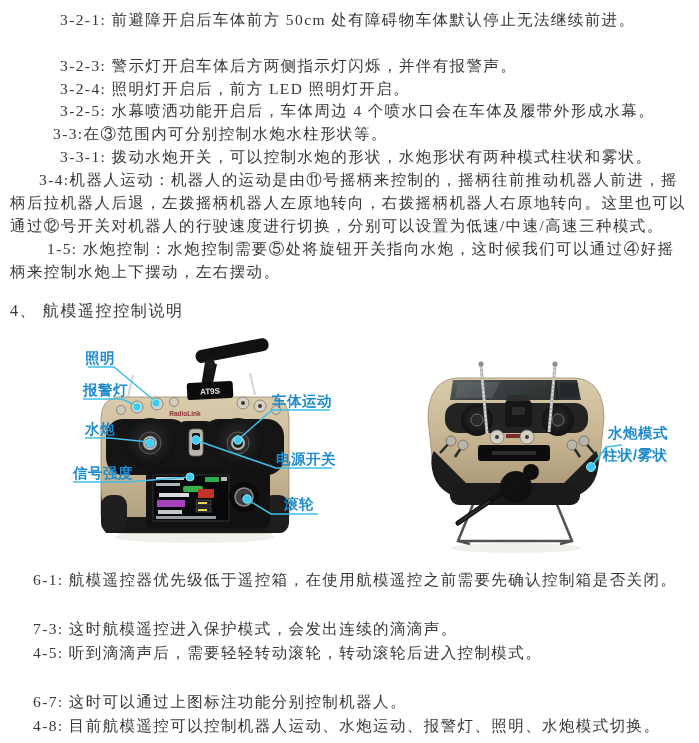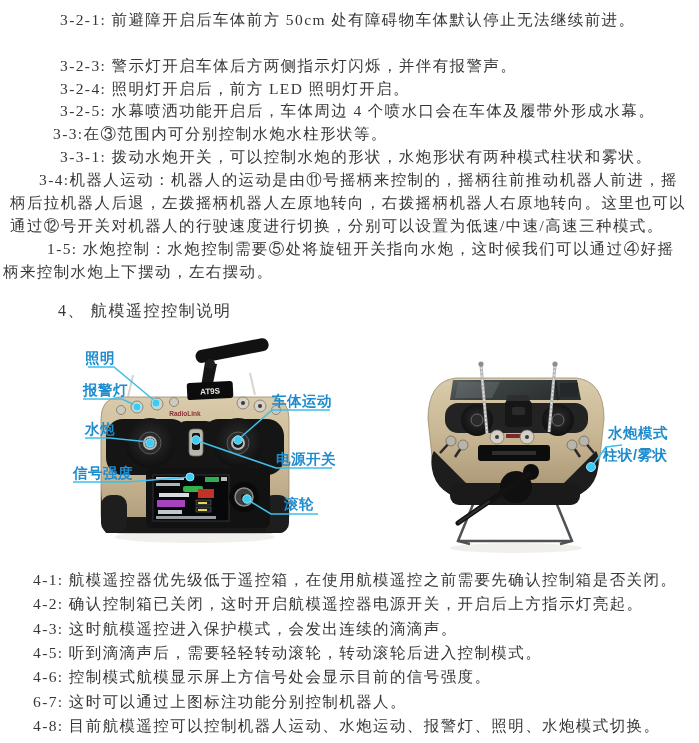--- a/index.html
+++ b/index.html
@@ -8,21 +8,21 @@
     font-family:"Liberation Serif","DejaVu Serif",serif;
     overflow:hidden;
   }
   .page{position:absolute;inset:0;width:699px;height:743px;text-decoration:underline;}
   .ln{
     position:absolute;
     font-size:15.5px;line-height:20px;color:#373737;
     letter-spacing:1.4px;white-space:nowrap;
   }
   .heading{
-    position:absolute;font-size:16px;color:#373737;letter-spacing:1.6px;white-space:nowrap;margin-left:48px;
+    position:absolute;font-size:16px;color:#373737;letter-spacing:1.6px;white-space:nowrap;
   }
   .fig{position:absolute;left:0;top:337px;width:699px;height:225px;}
   .callout-text{
     font-family:"Liberation Sans","DejaVu Sans",sans-serif;
     font-weight:bold;fill:#1e8bcd;font-size:14.5px;letter-spacing:0.5px;
   }
   .brand-small{font-family:"Liberation Sans",sans-serif;font-weight:bold;}
 </style>
 </head>
 <body>
@@ -32,21 +32,21 @@
   <div class="ln" style="left:60px;top:10px">3-2-1: 前避障开启后车体前方 50cm 处有障碍物车体默认停止无法继续前进。</div>
   <div class="ln" style="left:60px;top:56px">3-2-3: 警示灯开启车体后方两侧指示灯闪烁，并伴有报警声。</div>
   <div class="ln" style="left:60px;top:79px">3-2-4: 照明灯开启后，前方 LED 照明灯开启。</div>
   <div class="ln" style="left:60px;top:101px">3-2-5: 水幕喷洒功能开启后，车体周边 4 个喷水口会在车体及履带外形成水幕。</div>
   <div class="ln" style="left:53px;top:124px">3-3:在③范围内可分别控制水炮水柱形状等。</div>
   <div class="ln" style="left:60px;top:147px">3-3-1: 拨动水炮开关，可以控制水炮的形状，水炮形状有两种模式柱状和雾状。</div>
   <div class="ln" style="left:39px;top:170px">3-4:机器人运动：机器人的运动是由⑪号摇柄来控制的，摇柄往前推动机器人前进，摇</div>
   <div class="ln" style="left:10px;top:193px">柄后拉机器人后退，左拨摇柄机器人左原地转向，右拨摇柄机器人右原地转向。这里也可以</div>
   <div class="ln" style="left:10px;top:216px">通过⑫号开关对机器人的行驶速度进行切换，分别可以设置为低速/中速/高速三种模式。</div>
   <div class="ln" style="left:47px;top:239px">1-5: 水炮控制：水炮控制需要⑤处将旋钮开关指向水炮，这时候我们可以通过④好摇</div>
-  <div class="ln" style="left:3px;top:262px">柄来控制水炮上下摆动，左右摆动。</div>
+  <div class="ln" style="left:10px;top:262px">柄来控制水炮上下摆动，左右摆动。</div>
 
   <div class="heading" style="left:10px;top:301px">4、 航模遥控控制说明</div>
 
   <svg class="fig" viewBox="0 0 699 225">
     <defs>
       <linearGradient id="gold" x1="0" y1="0" x2="0" y2="1">
         <stop offset="0" stop-color="#d9cbab"></stop>
         <stop offset="0.55" stop-color="#c7b592"></stop>
         <stop offset="1" stop-color="#ab9878"></stop>
       </linearGradient>
@@ -262,21 +262,19 @@
     <text class="callout-text" x="284" y="172">滚轮</text>
 
     <g stroke="#3fbfe9" stroke-width="1.6" fill="none">
       <polyline points="592,129 606,110 622,108"></polyline>
     </g>
     <circle cx="591" cy="130" r="4.5" fill="#3ecbf2" stroke="#9fe4f7" stroke-width="1"></circle>
     <text class="callout-text" x="608" y="101">水炮模式</text>
     <text class="callout-text" x="603" y="123">柱状/雾状</text>
   </svg>
 
-  <div class="ln" style="left:33px;top:570px">4-1: 航模遥控器优先级低于遥控箱，在使用航模遥控之前需要先确认控制箱是否关闭。</div>
-  <div class="ln" style="left:33px;top:594px">4-2: 确认控制箱已关闭，这时开启航模遥控器电源开关，开启后上方指示灯亮起。</div>
-  <div class="ln" style="left:33px;top:619px">4-3: 这时航模遥控进入保护模式，会发出连续的滴滴声。</div>
+  <div class="ln" style="left:33px;top:570px">6-1: 航模遥控器优先级低于遥控箱，在使用航模遥控之前需要先确认控制箱是否关闭。</div>
+  <div class="ln" style="left:33px;top:619px">7-3: 这时航模遥控进入保护模式，会发出连续的滴滴声。</div>
   <div class="ln" style="left:33px;top:643px">4-5: 听到滴滴声后，需要轻轻转动滚轮，转动滚轮后进入控制模式。</div>
-  <div class="ln" style="left:33px;top:667px">4-6: 控制模式航模显示屏上方信号处会显示目前的信号强度。</div>
   <div class="ln" style="left:33px;top:692px">6-7: 这时可以通过上图标注功能分别控制机器人。</div>
   <div class="ln" style="left:33px;top:716px">4-8: 目前航模遥控可以控制机器人运动、水炮运动、报警灯、照明、水炮模式切换。</div>
 
 </div>
 
 </body></html>

